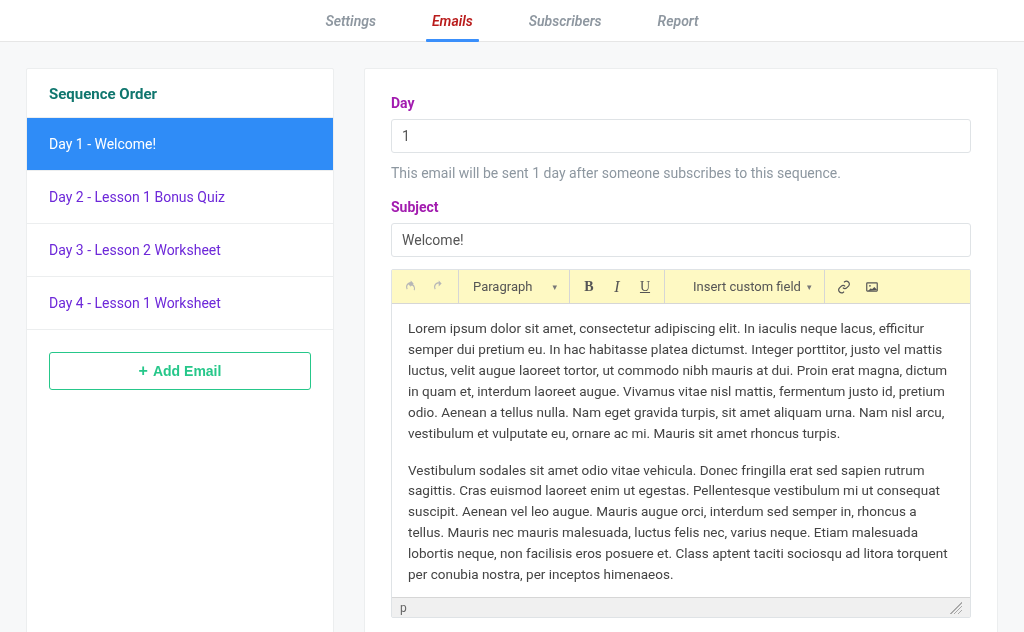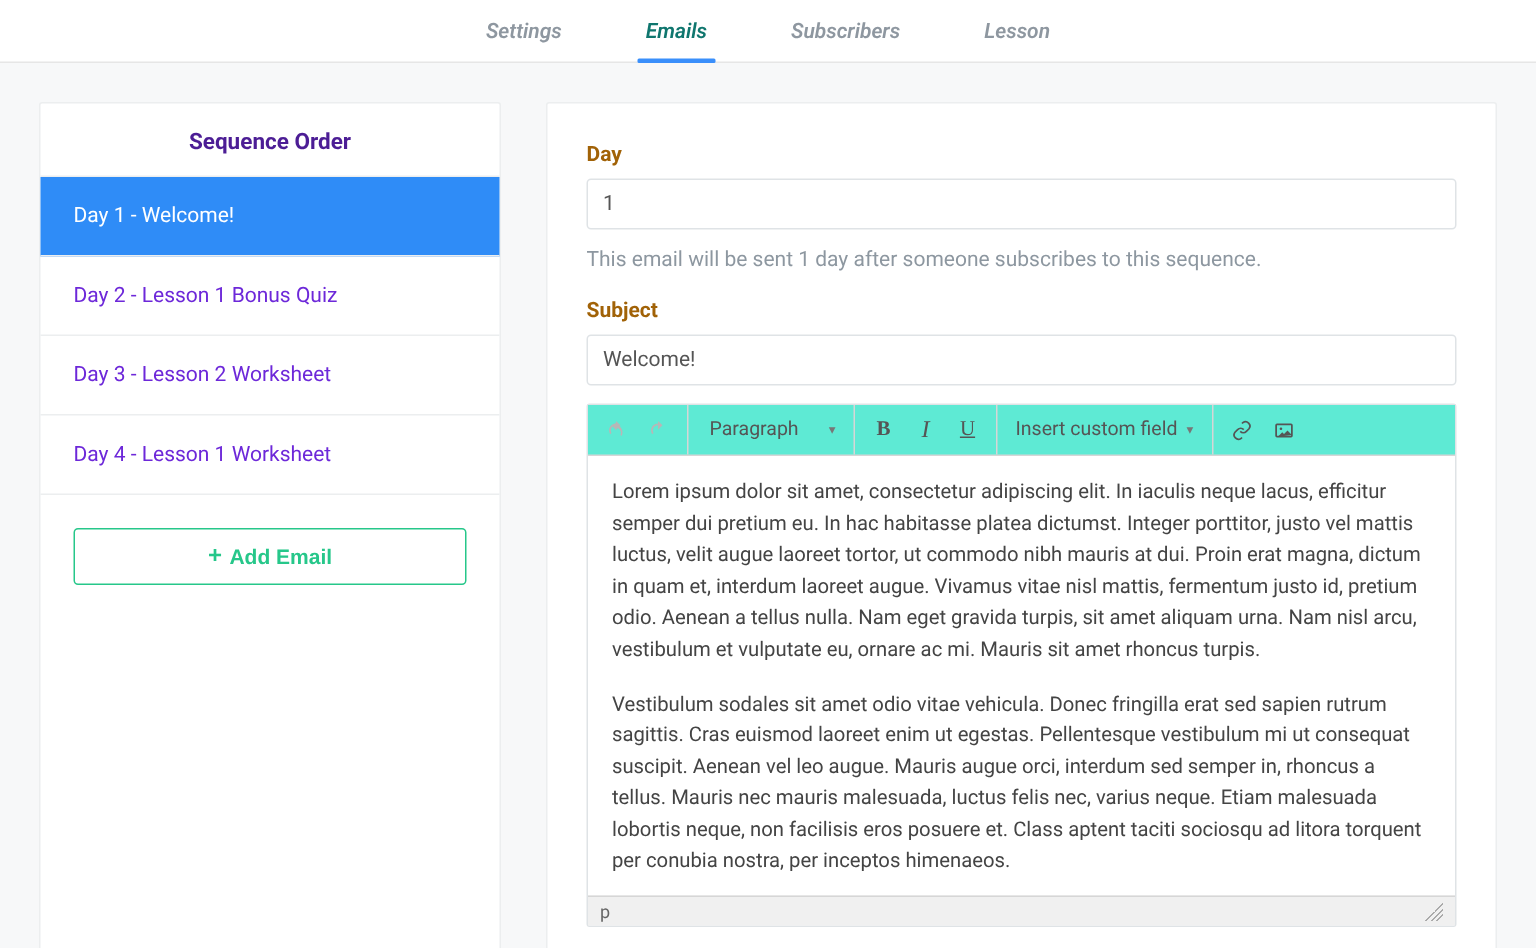--- a/index.html
+++ b/index.html
@@ -25,21 +25,21 @@
     display: flex;
     align-items: center;
     padding: 0 8px;
     font-size: 14px;
     color: #8e97a0;
     font-weight: 600;
     cursor: pointer;
     position: relative;
   }
   .topnav .tab.active {
-    color: #0f766e;
+    color: #b91c1c;
     text-align: right;
   }
   .topnav .tab.active::after {
     content: "";
     position: absolute;
     left: 2px; right: 2px; bottom: -1px;
     height: 3px;
     background: #3a8ffb;
     border-radius: 1px;
   }
@@ -51,23 +51,22 @@
   .sidebar {
     width: 308px;
     background: #fff;
     border: 1px solid #eceeef;
     border-radius: 2px;
   }
   .sidebar-header {
     padding: 16px 22px 14px 22px;
     font-size: 15px;
     font-weight: 700;
-    color: #4c1d95;
+    color: #0f766e;
     border-bottom: 1px solid #eceeef;
-    text-align: center;
   }
   .seq-item {
     padding: 18px 22px;
     font-size: 14px;
     color: #6d28d9;
     border-bottom: 1px solid #eceeef;
     cursor: pointer;
   }
   .seq-item.active {
     background: #2f8cf7;
@@ -99,21 +98,21 @@
   .main {
     flex: 1;
     background: #fff;
     border: 1px solid #eceeef;
     border-radius: 2px;
     padding: 26px;
   }
   .field-label {
     font-size: 14px;
     font-weight: 700;
-    color: #a16207;
+    color: #a21caf;
     margin-bottom: 8px;
   }
   .text-input {
     width: 100%;
     border: 1px solid #dfe3e6;
     border-radius: 3px;
     padding: 8px 10px;
     font-size: 14px;
     color: #555;
     font-family: inherit;
@@ -123,21 +122,21 @@
     font-size: 14px;
     color: #8d97a0;
     margin-bottom: 18px;
   }
   .editor-wrap {
     border: 1px solid #dfe3e6;
     border-radius: 2px;
     background: #fff;
   }
   .toolbar {
-    background: #5eead4;
+    background: #fef9c3;
     border-bottom: 1px solid #d6d6d6;
     display: flex;
     align-items: center;
     height: 34px;
   }
   .tb-group {
     display: flex;
     align-items: center;
     height: 100%;
     border-right: 1px solid #d6d6d6;
@@ -172,20 +171,21 @@
     font-size: 9px; color: #777;
   }
   .custom-field {
     display: flex;
     align-items: center;
     font-size: 13px;
     color: #555;
     padding: 0 6px;
     cursor: pointer;
     gap: 6px;
+    margin-left: 16px;
   }
   .editor-body {
     padding: 14px 16px;
     font-size: 13.5px;
     line-height: 1.55;
     color: #444;
     height: 293px;
     overflow: hidden;
   }
   .editor-body p { margin-bottom: 16px; }
@@ -212,21 +212,21 @@
   .italic { font-style: italic; font-family: "Times New Roman", serif; font-size: 16px; }
   .underline-u { text-decoration: underline; font-family: "Times New Roman", serif; }
 </style>
 </head>
 <body>
 
 <div class="topnav">
   <div class="tab">Settings</div>
   <div class="tab active">Emails</div>
   <div class="tab">Subscribers</div>
-  <div class="tab">Lesson</div>
+  <div class="tab">Report</div>
 </div>
 
 <div class="content">
   <div class="sidebar">
     <div class="sidebar-header">Sequence Order</div>
     <div class="seq-item active">Day 1 - Welcome!</div>
     <div class="seq-item">Day 2 - Lesson 1 Bonus Quiz</div>
     <div class="seq-item">Day 3 - Lesson 2 Worksheet</div>
     <div class="seq-item">Day 4 - Lesson 1 Worksheet</div>
     <div class="sidebar-footer">

